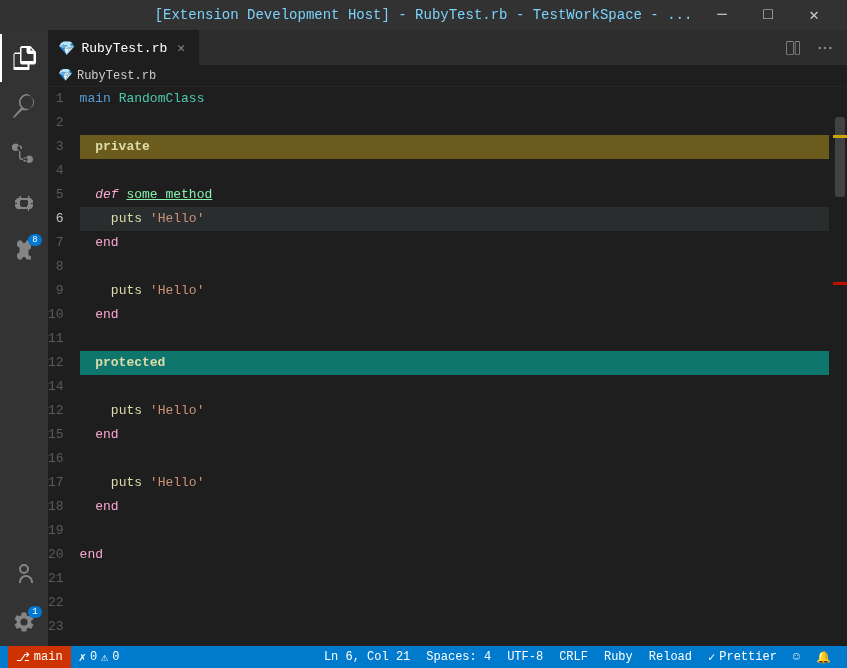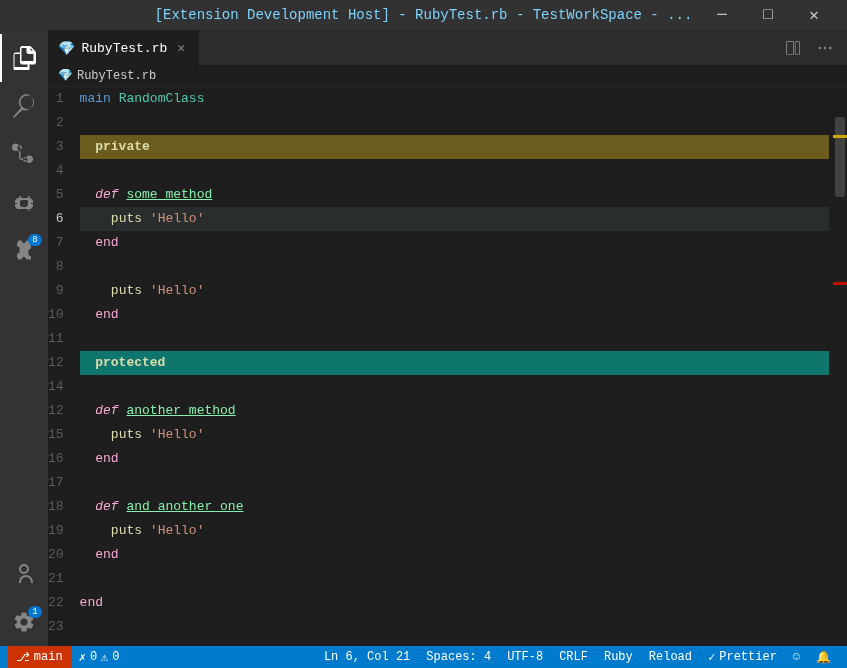--- a/index.html
+++ b/index.html
@@ -392,25 +392,23 @@
           <div class="code-line"> </div>
           <div class="code-line"><span>  </span><span class="kw-def">def </span><span class="fn-name">some_method</span></div>
           <div class="code-line active-line"><span>    </span><span class="fn-call">puts</span><span> </span><span class="str">'Hello'</span></div>
           <div class="code-line"><span>  </span><span class="kw-end">end</span></div>
           <div class="code-line"> </div>
           <div class="code-line"><span>    </span><span class="fn-call">puts</span><span> </span><span class="str">'Hello'</span></div>
           <div class="code-line"><span>  </span><span class="kw-end">end</span></div>
           <div class="code-line"> </div>
           <div class="code-line highlight-red"><span class="kw-protected">  protected</span></div>
           <div class="code-line"> </div>
-          <div class="code-line"><span>  </span><span class="kw-def">def </span><span class="fn-name">another_method</span></div>
           <div class="code-line"><span>    </span><span class="fn-call">puts</span><span> </span><span class="str">'Hello'</span></div>
           <div class="code-line"><span>  </span><span class="kw-end">end</span></div>
           <div class="code-line"> </div>
-          <div class="code-line"><span>  </span><span class="kw-def">def </span><span class="fn-name">and_another_one</span></div>
           <div class="code-line"><span>    </span><span class="fn-call">puts</span><span> </span><span class="str">'Hello'</span></div>
           <div class="code-line"><span>  </span><span class="kw-end">end</span></div>
           <div class="code-line"> </div>
           <div class="code-line"><span class="kw-end">end</span></div>
         </div>
 
       <div class="scrollbar" style="position:relative;">
         <div style="height:28px;"></div>
         <div class="scrollbar-thumb"></div>
 

